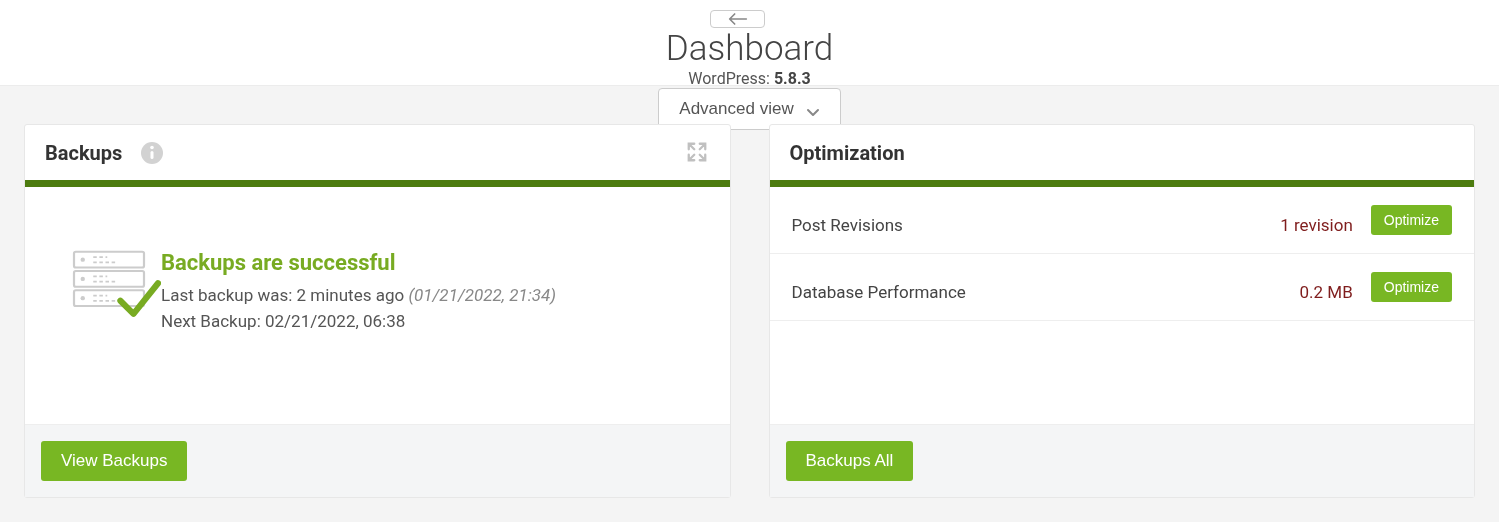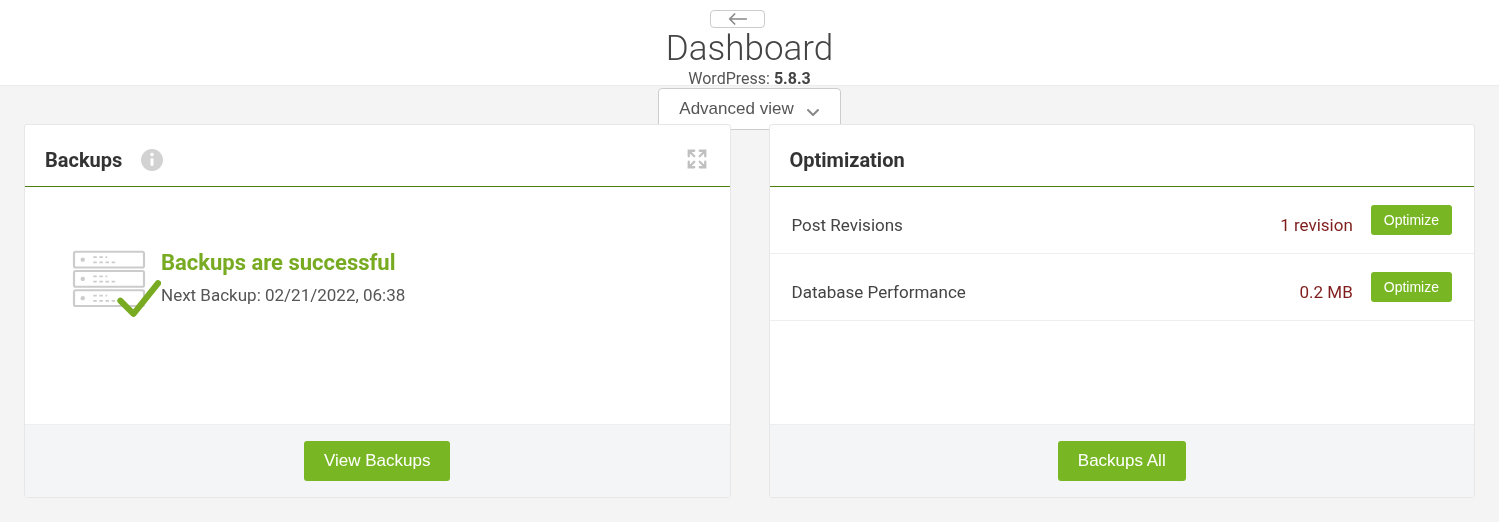--- a/index.html
+++ b/index.html
@@ -74,23 +74,23 @@
       background: #fff;
       border: 1px solid #e7e7e7;
       border-radius: 3px;
       flex: 1;
       display: flex;
       flex-direction: column;
       min-height: 374px;
     }
     .card-header {
       display: flex;
-      align-items: flex-end;
+      align-items: center;
       padding: 14px 20px;
-      border-bottom: 1px solid #4d7c0f;
+      border-bottom: 7px solid #4d7c0f;
       height: 62px;
     }
     .card-title {
       font-size: 20px;
       font-weight: 700;
       color: #333;
     }
     .info-icon {
       margin-left: 18px;
       width: 24px;
@@ -130,21 +130,21 @@
       margin-bottom: 6px;
     }
     .status-label { color: #555; }
     .status-val { color: #555; }
     .status-paren { font-style: italic; color: #888; }
     .card-footer {
       background: #f4f5f6;
       border-top: 1px solid #eee;
       padding: 16px;
       display: flex;
-      justify-content: center;
+      justify-content: flex-start;
     }
     .btn-green {
       background: #78b723;
       color: #fff;
       border: none;
       padding: 10px 20px;
       font-size: 17px;
       border-radius: 3px;
       cursor: pointer;
     }
@@ -235,20 +235,23 @@
           <line x1="24" y1="14" x2="50" y2="14" stroke="#ccc" stroke-width="2" stroke-dasharray="4 3"></line>
           <line x1="24" y1="30" x2="40" y2="30" stroke="#ccc" stroke-width="2" stroke-dasharray="4 3"></line>
           <line x1="24" y1="36" x2="50" y2="36" stroke="#ccc" stroke-width="2" stroke-dasharray="4 3"></line>
           <line x1="24" y1="52" x2="40" y2="52" stroke="#ccc" stroke-width="2" stroke-dasharray="4 3"></line>
           <line x1="24" y1="58" x2="50" y2="58" stroke="#ccc" stroke-width="2" stroke-dasharray="4 3"></line>
           <path d="M55 58 L70 73 L98 38" fill="none" stroke="#78ab22" stroke-width="7" stroke-linecap="round" stroke-linejoin="round"></path>
         </svg>
         <div class="backup-info">
           <div class="status-title">Backups are successful</div>
           <div class="status-line">
+            <span class="status-label">Last backup was: </span><span class="status-val">2 minutes ago </span><span class="status-paren">(01/21/2022, 21:34)</span>
+          </div>
+          <div class="status-line">
             <span class="status-label">Next Backup: </span><span class="status-val">02/21/2022, 06:38</span>
           </div>
         </div>
       </div>
     </div>
     <div class="card-footer">
       <button class="btn-green">View Backups</button>
     </div>
   </div>
 

